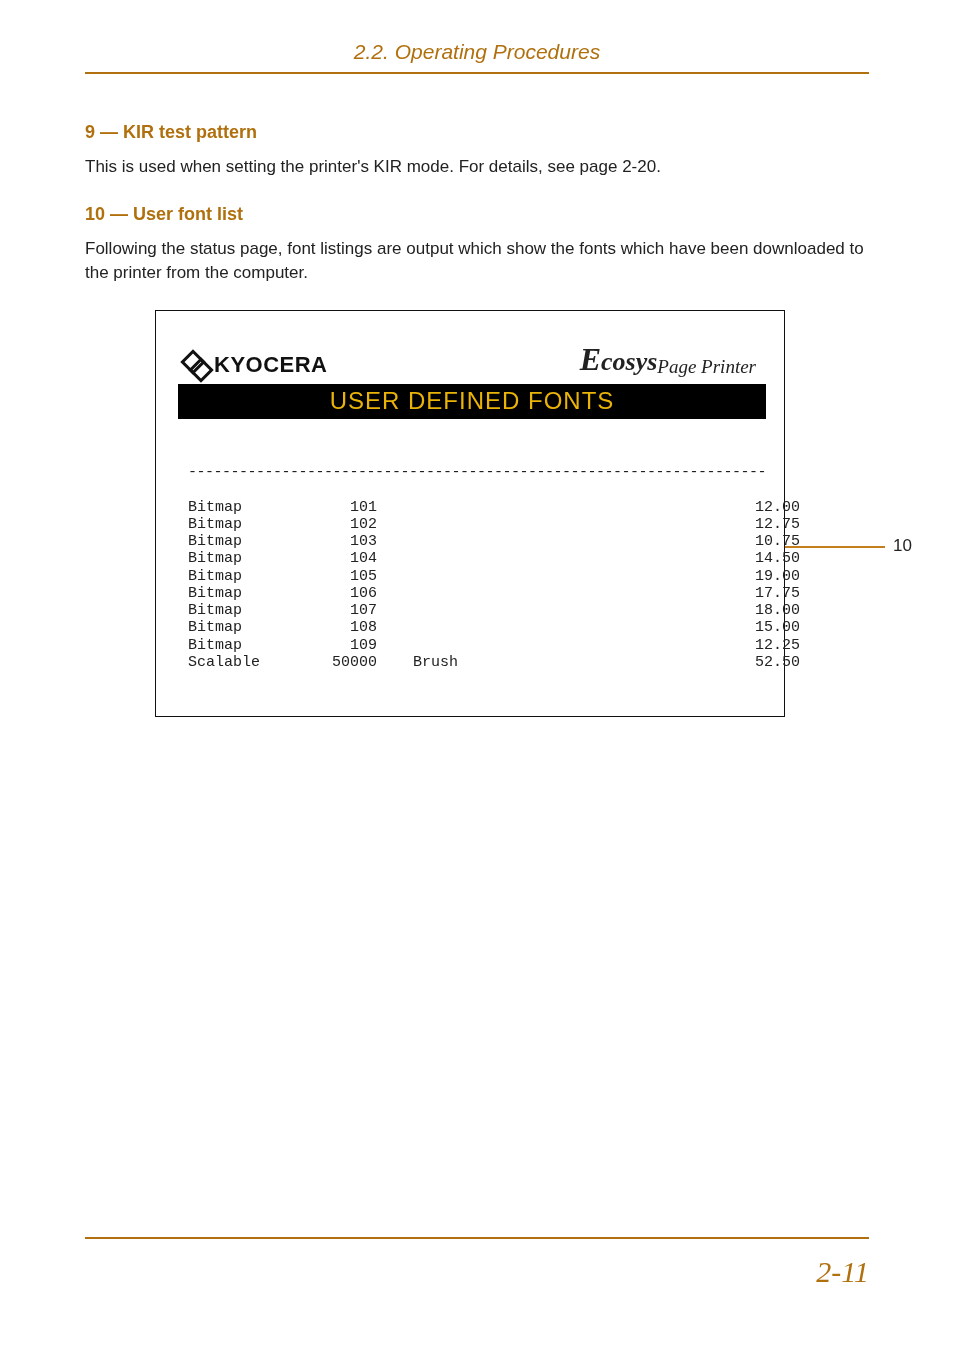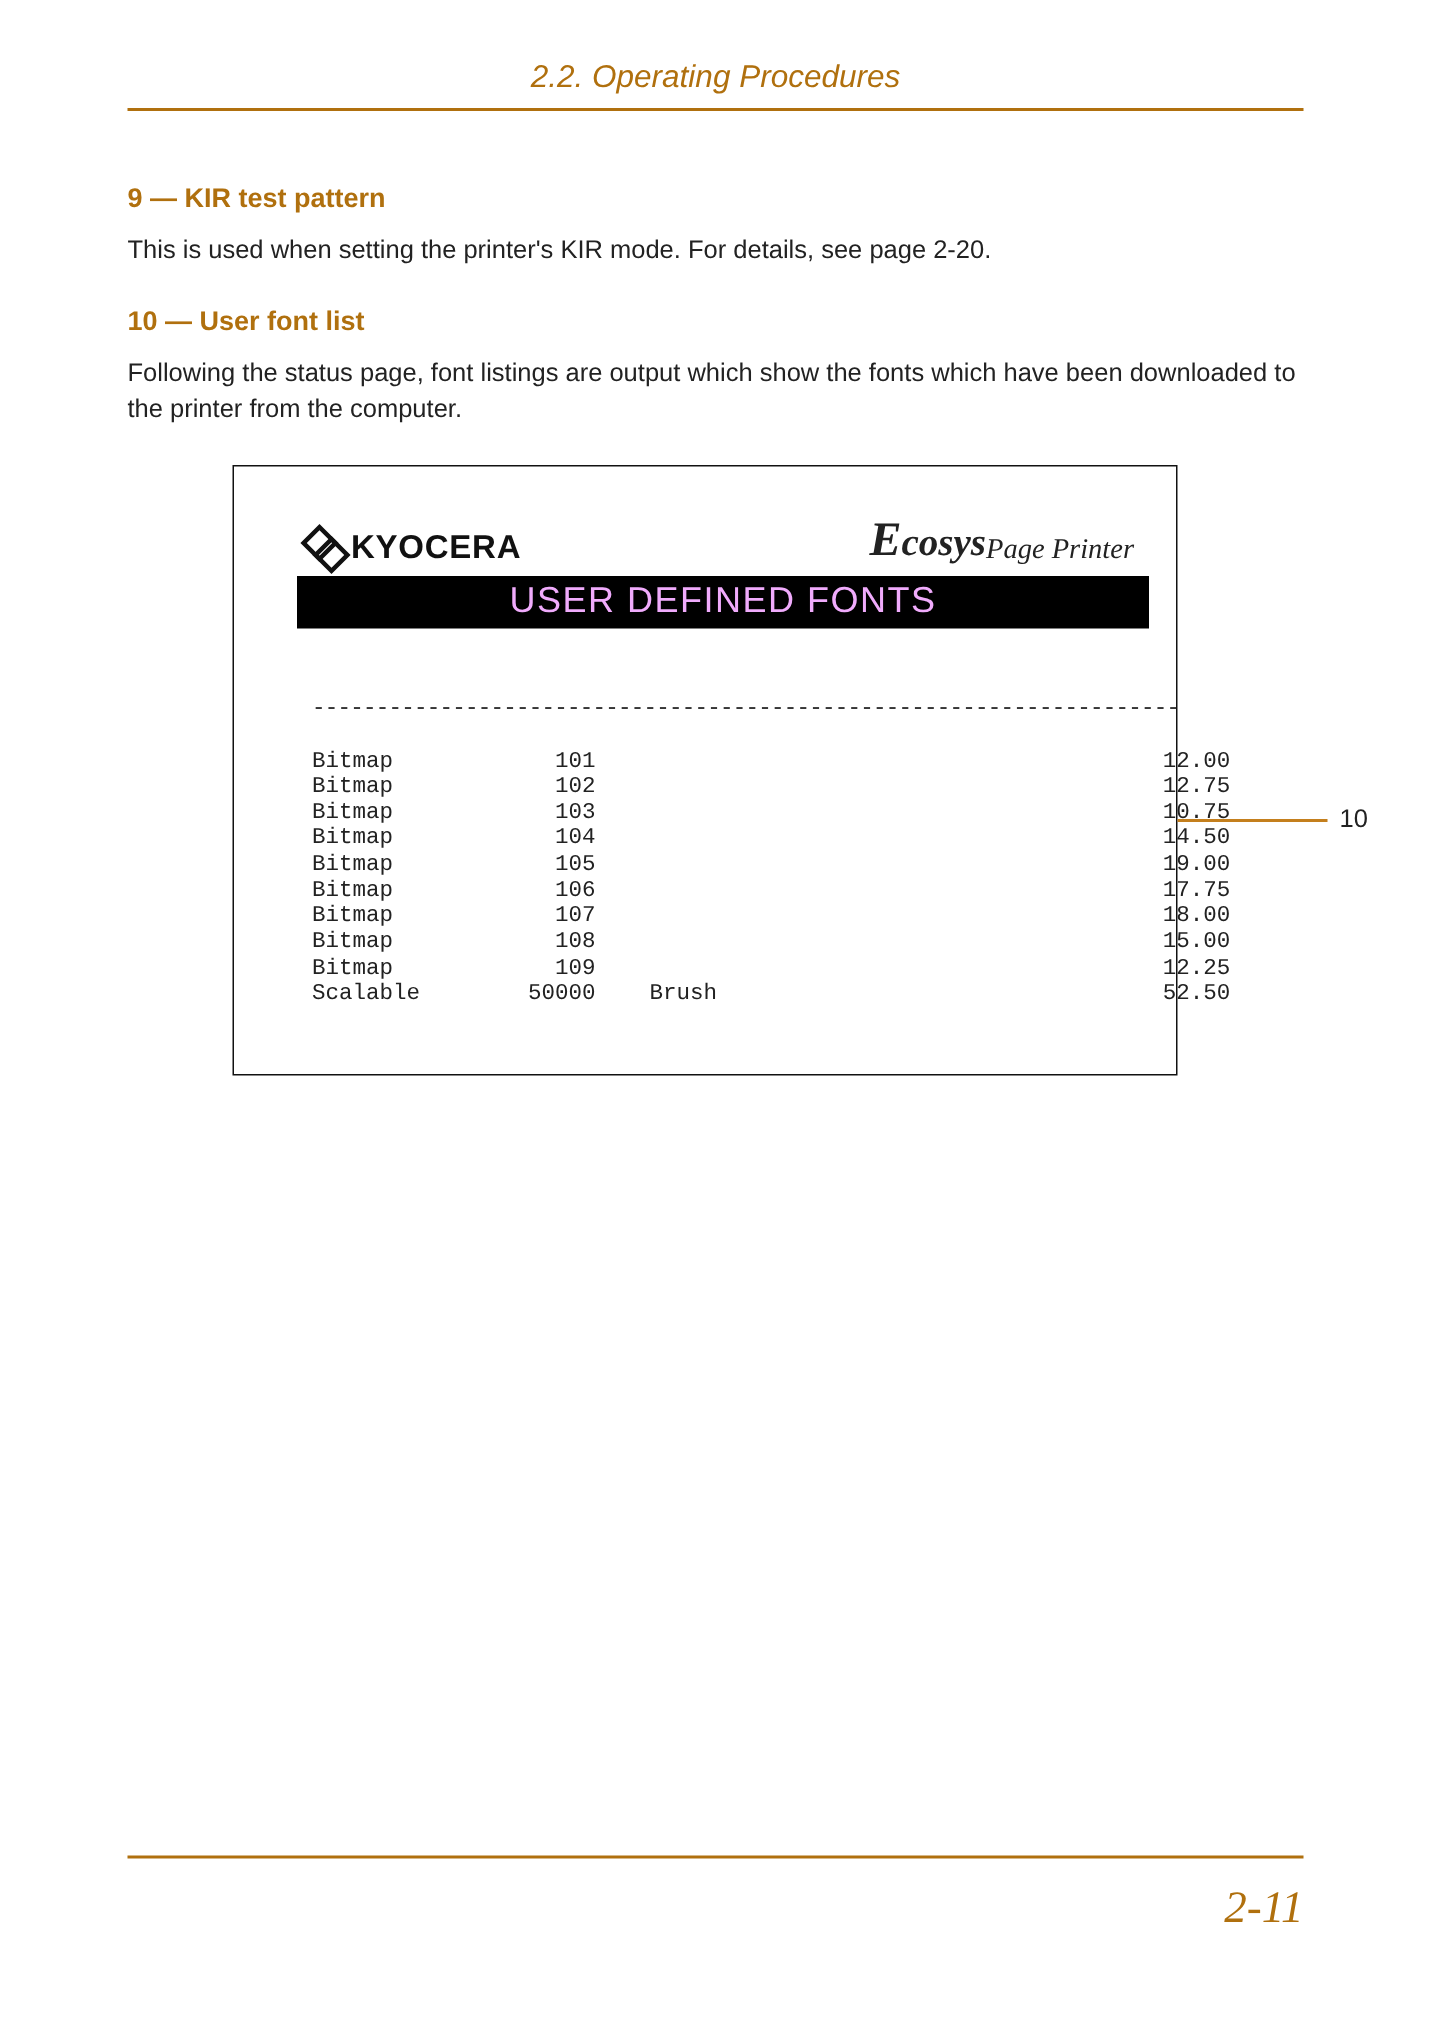--- a/index.html
+++ b/index.html
@@ -38,21 +38,21 @@
   }
   .callout-wrap {
     position: relative;
     margin-left: 70px;
     margin-top: 18px;
   }
   .sample-box {
     width: 630px;
     border: 1.5px solid #111;
     background: #fff;
-    padding: 30px 20px 10px 44px;
+    padding: 30px 20px 10px 24px;
     font-family: "Courier New", Courier, monospace;
   }
   .sample-header-row {
     display: flex;
     align-items: flex-end;
     padding: 0 8px 6px 4px;
   }
   .kyocera {
     font-family: Arial, sans-serif;
     font-weight: 700;
@@ -81,21 +81,21 @@
     font-size: 26px;
   }
   .ecosys-e { font-size: 32px; }
   .pageprinter {
     font-family: "Times New Roman", serif;
     font-style: italic;
     font-size: 19px;
   }
   .black-bar {
     background: #000;
-    color: #f0abfc;
+    color: #eab308;
     font-family: Arial, sans-serif;
     font-size: 24px;
     letter-spacing: 1px;
     text-align: center;
     padding: 3px 0 4px 0;
     margin: 0 -2px;
   }
   .mono-table {
     font-family: "Courier New", monospace;
     font-size: 15px;

